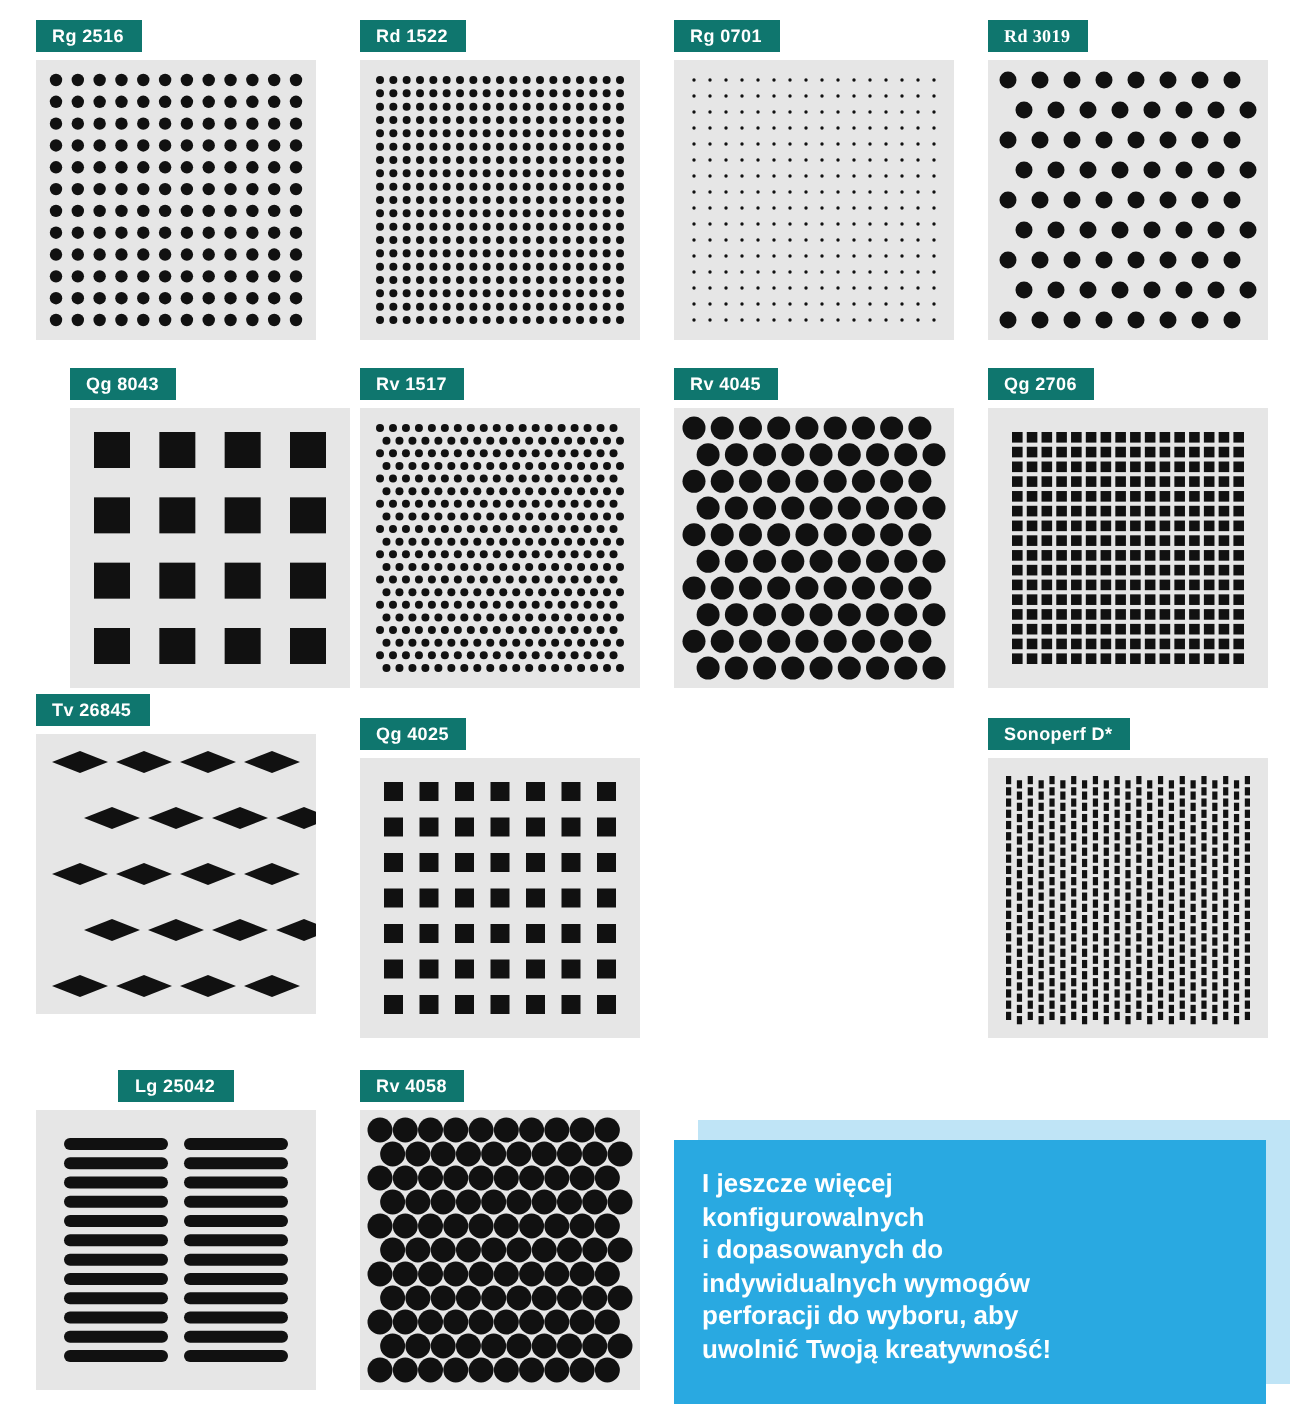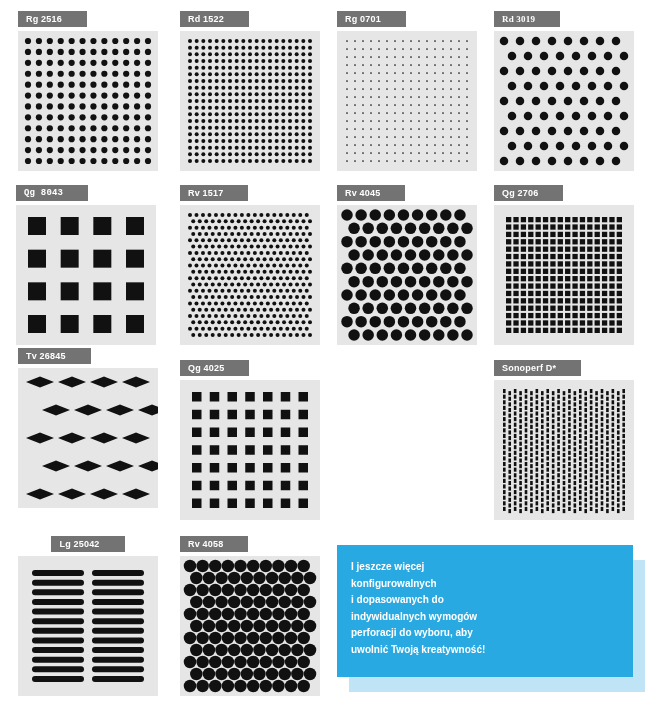--- a/index.html
+++ b/index.html
@@ -18,49 +18,50 @@
     position: relative;
     width: 658px;
     height: 711px;
   }
   .cell {
     position: absolute;
     width: 140px;
   }
   .label {
     display: inline-block;
-    background: #737373;
+    background: #0f766e;
     color: #ffffff;
     font-size: 9px;
     font-weight: bold;
     letter-spacing: 0.2px;
-    padding: 3px 25px 3px 8px;
+    padding: 3px 9px 3px 8px;
     line-height: 10px;
     white-space: nowrap;
     margin-bottom: 4px;
   }
   .swatch {
     width: 140px;
     height: 140px;
     background: #e6e6e6;
     position: relative;
     overflow: hidden;
   }
   .swatch svg {
     display: block;
   }
   .promo {
     position: absolute;
     background: #29a9e1;
     color: #ffffff;
-    font-size: 10px;
+    font-size: 13px;
     font-weight: bold;
     line-height: 16.5px;
     padding: 14px 12px 14px 14px;
     box-sizing: border-box;
+    margin-top: 25px;
   }
   .promo-shadow {
     position: absolute;
     background: #bfe4f6;
   }
   .promo-text {
     white-space: pre-line;
   }
 </style>
 </head>
@@ -909,21 +910,21 @@
           <circle cx="10.00" cy="130.00" r="4.25" fill="#111111"></circle>
           <circle cx="26.00" cy="130.00" r="4.25" fill="#111111"></circle>
           <circle cx="42.00" cy="130.00" r="4.25" fill="#111111"></circle>
           <circle cx="58.00" cy="130.00" r="4.25" fill="#111111"></circle>
           <circle cx="74.00" cy="130.00" r="4.25" fill="#111111"></circle>
           <circle cx="90.00" cy="130.00" r="4.25" fill="#111111"></circle>
           <circle cx="106.00" cy="130.00" r="4.25" fill="#111111"></circle>
           <circle cx="122.00" cy="130.00" r="4.25" fill="#111111"></circle>
         </svg>
       </div></div>
-    <div class="cell" style="left: 16px; top: 182px; font-family: Liberation Mono, monospace;"><div class="label">Qg 8043</div><div class="swatch">
+    <div class="cell" style="left: 35px; top: 182px;"><div class="label">Qg 8043</div><div class="swatch">
         <svg width="140" height="140" viewBox="0 0 140 140" xmlns="http://www.w3.org/2000/svg">
           <rect x="12.00" y="12.00" width="18" height="18" fill="#111111"></rect>
           <rect x="44.67" y="12.00" width="18" height="18" fill="#111111"></rect>
           <rect x="77.33" y="12.00" width="18" height="18" fill="#111111"></rect>
           <rect x="110.00" y="12.00" width="18" height="18" fill="#111111"></rect>
           <rect x="12.00" y="44.67" width="18" height="18" fill="#111111"></rect>
           <rect x="44.67" y="44.67" width="18" height="18" fill="#111111"></rect>
           <rect x="77.33" y="44.67" width="18" height="18" fill="#111111"></rect>
           <rect x="110.00" y="44.67" width="18" height="18" fill="#111111"></rect>
           <rect x="12.00" y="77.33" width="18" height="18" fill="#111111"></rect>

